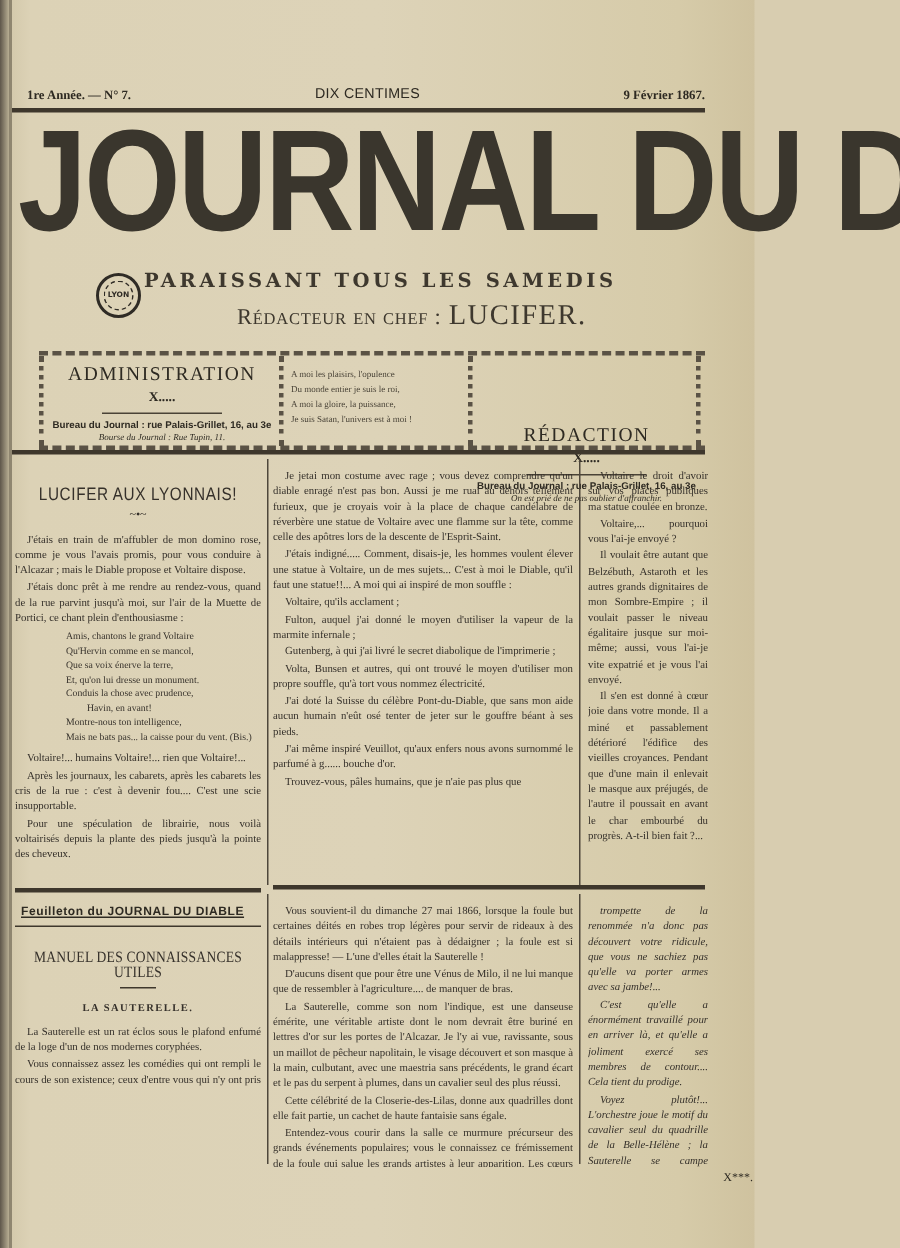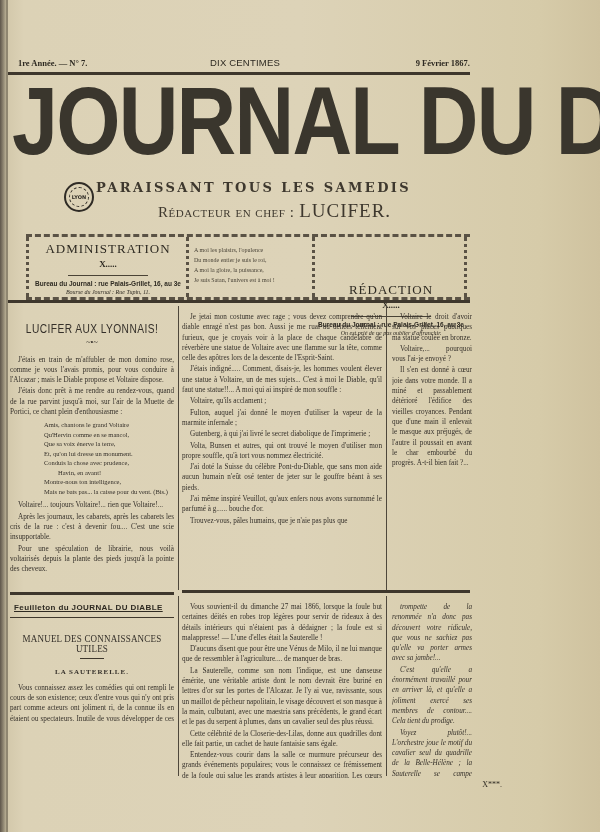--- a/index.html
+++ b/index.html
@@ -4,21 +4,21 @@
 <style>
   html, body { margin:0; padding:0; }
   body {
     width:600px; height:832px; overflow:hidden;
     background:#d8cdb0;
     font-family:"Liberation Serif","DejaVu Serif",serif;
     color:#2e2a22;
     position:relative;
   }
   .page {
-    position:absolute; left:0; top:0; width:600px; height:832px;
+    position:absolute; left:0; top:0; width:503px; height:832px;
     background: linear-gradient(90deg,#cfc4a6 0%,#dcd2b6 4%,#ddd3b8 50%,#d6cba9 90%,#cfc29f 100%);
   }
   .left-edge { position:absolute; left:0; top:0; width:6px; height:832px; background:linear-gradient(90deg,#5e564a,#b8ae93); }
   .left-edge2 { position:absolute; left:6px; top:0; width:2px; height:832px; background:#8f8670; }
 
   .topline { position:absolute; top:58px; left:18px; width:452px; height:14px; font-size:8.5px; }
   .topline .issue { position:absolute; left:0; top:0; font-weight:bold; }
   .topline .price { position:absolute; left:192px; top:-1px; font-family:"Liberation Sans",sans-serif; font-size:9.5px; letter-spacing:0.2px; }
   .topline .date { position:absolute; right:0; top:0; font-weight:bold; }
   .rule-top { position:absolute; top:72px; left:8px; width:462px; height:3px; background:#3e372c; }
@@ -156,21 +156,21 @@
     <div class="verse">
       <div>Amis, chantons le grand Voltaire</div>
       <div>Qu'Hervin comme en se mancol,</div>
       <div>Que sa voix énerve la terre,</div>
       <div>Et, qu'on lui dresse un monument.</div>
       <div>Conduis la chose avec prudence,</div>
       <div style="padding-left:14px">Havin, en avant!</div>
       <div>Montre-nous ton intelligence,</div>
       <div>Mais ne bats pas... la caisse pour du vent. (Bis.)</div>
     </div>
-    <p>Voltaire!... toujours Voltaire!... rien que Voltaire!...</p>
+    <p>Voltaire!... humains Voltaire!... rien que Voltaire!...</p>
     <p>Après les journaux, les cabarets, après les cabarets les cris de la rue : c'est à devenir fou.... C'est une scie insupportable.</p>
     <p>Pour une spéculation de librairie, nous voilà voltairisés depuis la plante des pieds jusqu'à la pointe des cheveux.</p>
   </div>
 
   <div class="colrule" style="left:178px; top:306px; height:284px;"></div>
   <div class="colrule" style="left:386px; top:306px; height:284px;"></div>
 
   <div class="col c2">
     <p>Je jetai mon costume avec rage ; vous devez comprendre qu'un diable enragé n'est pas bon. Aussi je me ruai au dehors tellement furieux, que je croyais voir à la place de chaque candélabre de réverbère une statue de Voltaire avec une flamme sur la tête, comme celle des apôtres lors de la descente de l'Esprit-Saint.</p>
     <p>J'étais indigné..... Comment, disais-je, les hommes voulent élever une statue à Voltaire, un de mes sujets... C'est à moi le Diable, qu'il faut une statue!!... A moi qui ai inspiré de mon souffle :</p>
@@ -179,32 +179,34 @@
     <p>Gutenberg, à qui j'ai livré le secret diabolique de l'imprimerie ;</p>
     <p>Volta, Bunsen et autres, qui ont trouvé le moyen d'utiliser mon propre souffle, qu'à tort vous nommez électricité.</p>
     <p>J'ai doté la Suisse du célèbre Pont-du-Diable, que sans mon aide aucun humain n'eût osé tenter de jeter sur le gouffre béant à ses pieds.</p>
     <p>J'ai même inspiré Veuillot, qu'aux enfers nous avons surnommé le parfumé à g...... bouche d'or.</p>
     <p>Trouvez-vous, pâles humains, que je n'aie pas plus que</p>
   </div>
 
   <div class="col c3" style="height:272px;">
     <p>Voltaire le droit d'avoir sur vos places publiques ma statue coulée en bronze.</p>
     <p>Voltaire,... pourquoi vous l'ai-je envoyé ?</p>
+    <p>Il voulait être autant que Belzébuth, Astaroth et les autres grands dignitaires de mon Sombre-Empire ; il voulait passer le niveau égalitaire jusque sur moi-même; aussi, vous l'ai-je vite expatrié et je vous l'ai envoyé.</p>
     <p>Il s'en est donné à cœur joie dans votre monde. Il a miné et passablement détérioré l'édifice des vieilles croyances. Pendant que d'une main il enlevait le masque aux préjugés, de l'autre il poussait en avant le char embourbé du progrès. A-t-il bien fait ?...</p>
 
   </div>
 
   <div class="feuil-rule" style="top:592px;"></div>
   <div class="feuil-head">Feuilleton du JOURNAL DU DIABLE</div>
   <div class="feuil-rule" style="top:617px; height:1px;"></div>
 
   <div class="col c1b" style="height:100px; overflow:hidden;">
     <div class="h-manuel">MANUEL DES CONNAISSANCES UTILES</div>
     <div class="short-rule"></div>
     <div class="h-saut">LA SAUTERELLE.</div>
+    <p>La Sauterelle est un rat éclos sous le plafond enfumé de la loge d'un de nos modernes coryphées.</p>
     <p>Vous connaissez assez les comédies qui ont rempli le cours de son existence; ceux d'entre vous qui n'y ont pris part comme acteurs ont joliment ri, de la connue ils en étaient ou spectateurs. Inutile de vous développer de ces petits scandales qui sont toujours la même position, dans lesquels un peu plus ou un peu moins de cynisme se trouve accouplé avec beaucoup de vices et de dépravation.</p>
 
   </div>
 
   <div class="rule-cols"></div>
   <div class="colrule" style="left:178px; top:596px; height:180px;"></div>
   <div class="colrule" style="left:386px; top:596px; height:180px;"></div>
 
   <div class="col c2b" style="height:176px; overflow:hidden;">
     <p>Vous souvient-il du dimanche 27 mai 1866, lorsque la foule but certaines déités en robes trop légères pour servir de rideaux à des détails intérieurs qui n'étaient pas à dédaigner ; la foule est si malappresse! — L'une d'elles était la Sauterelle !</p>

